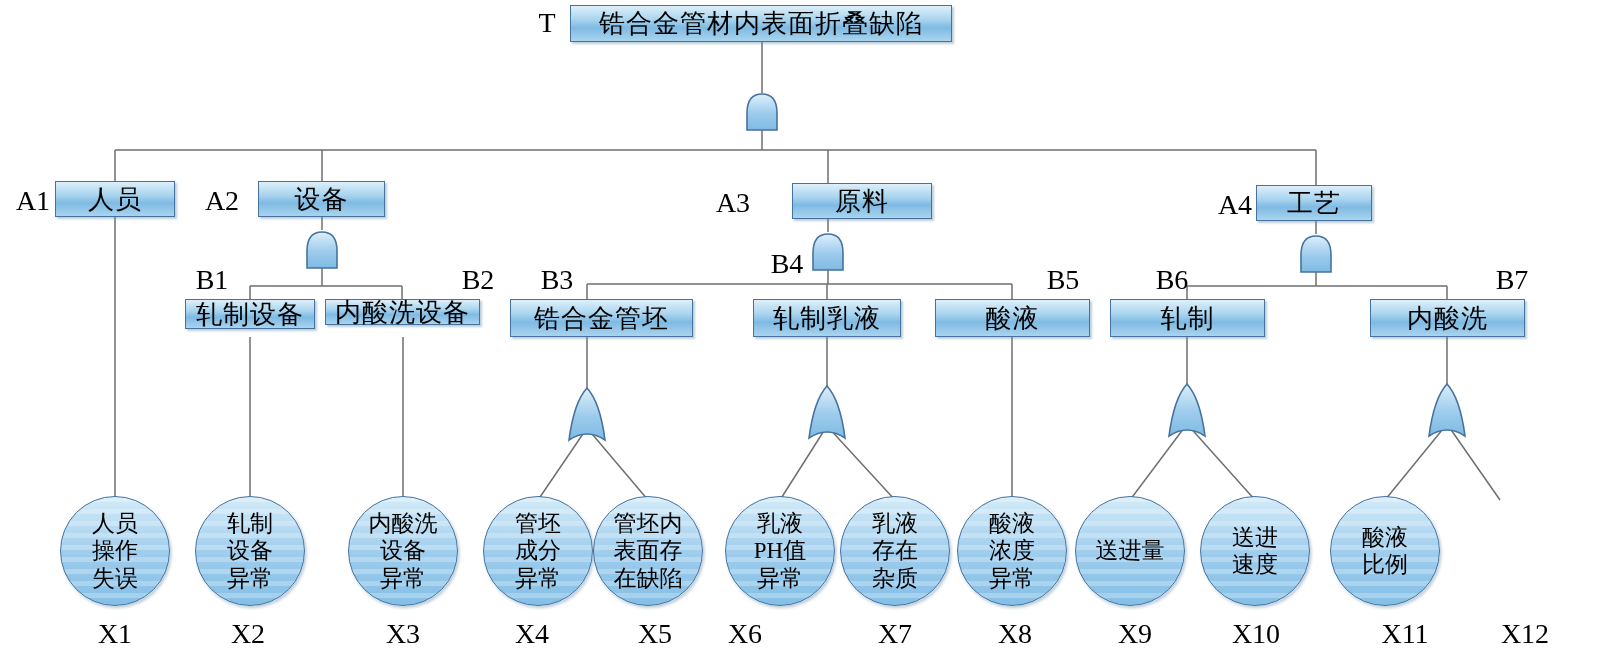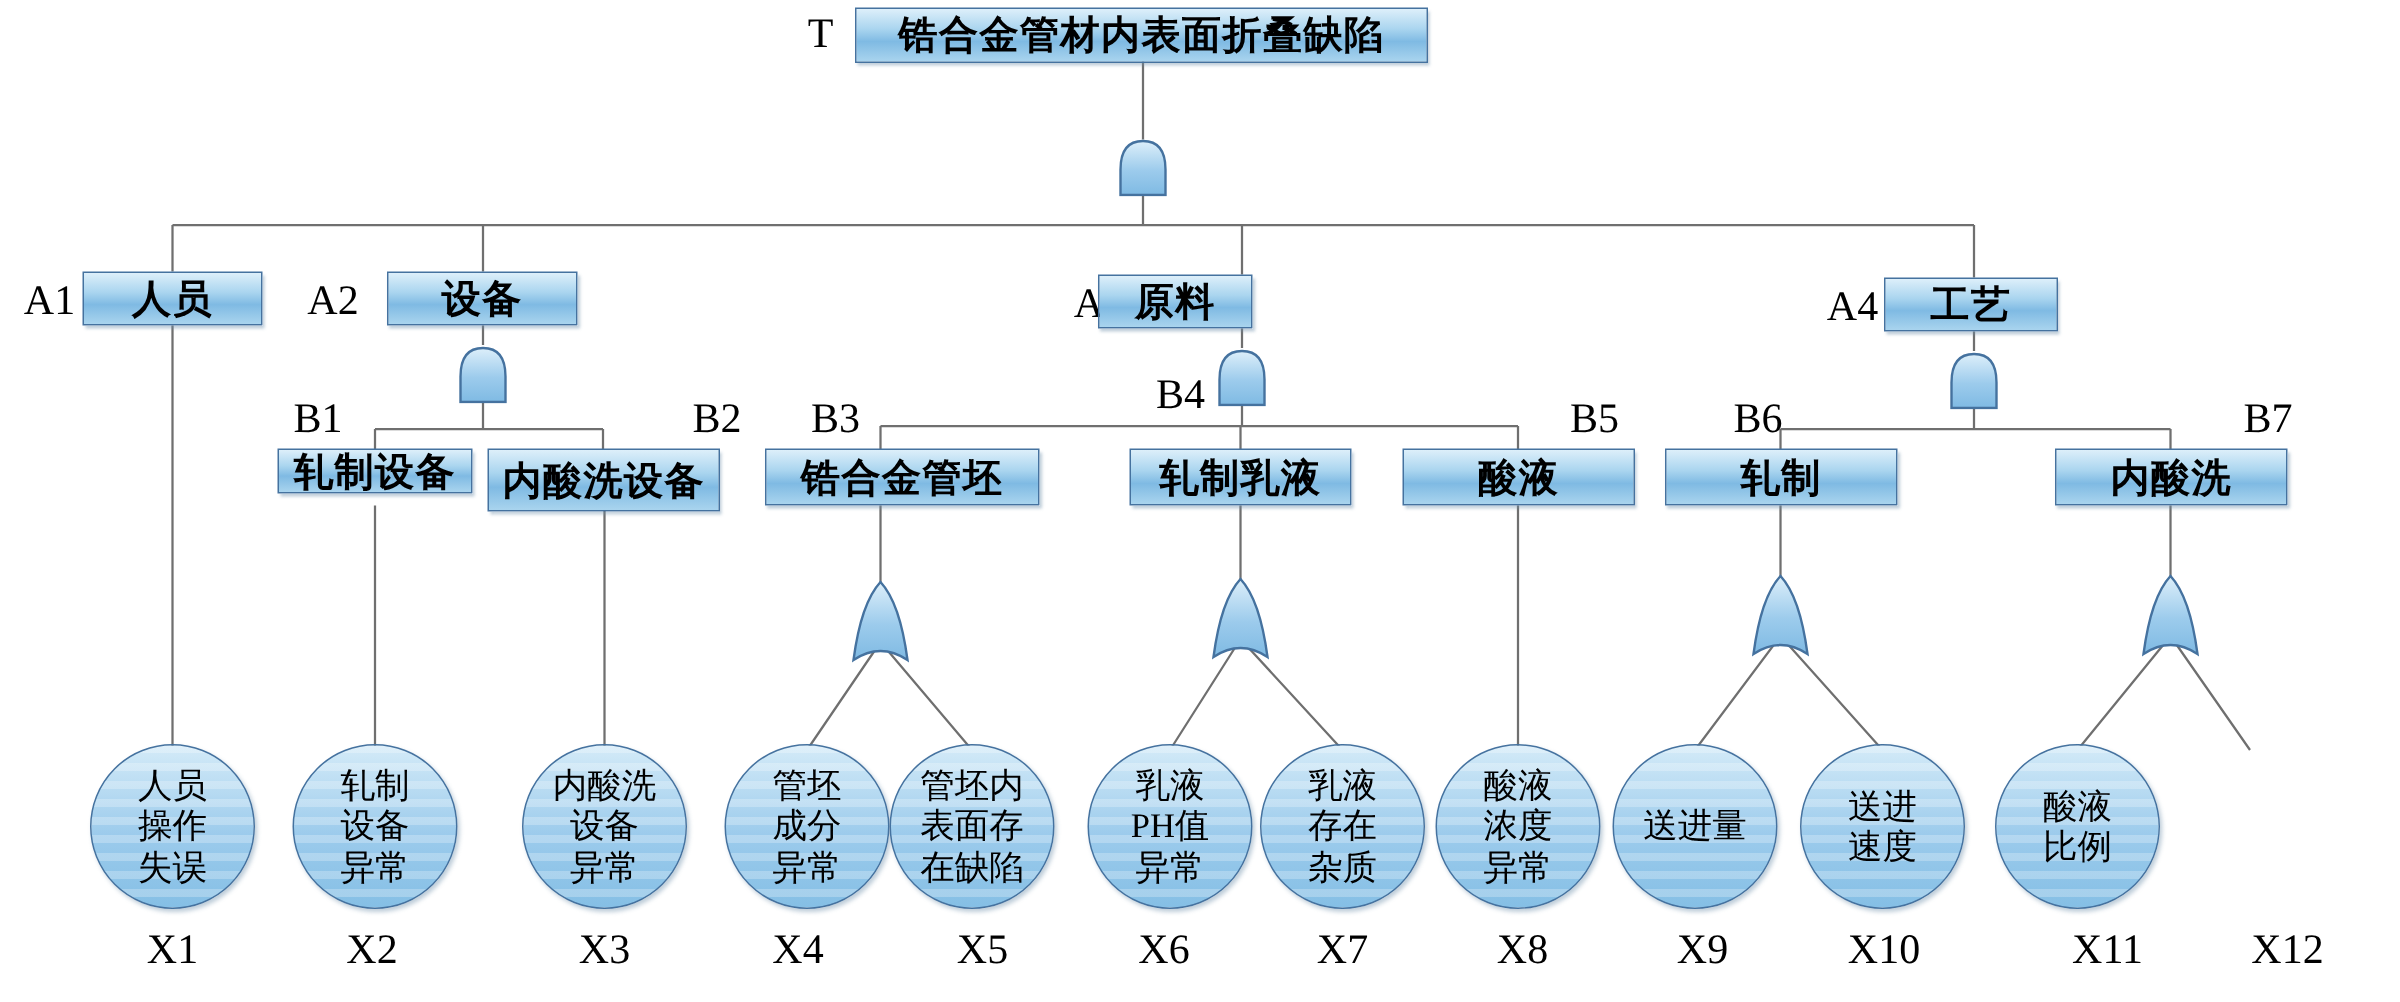--- a/index.html
+++ b/index.html
@@ -9,21 +9,20 @@
     font-family:"Liberation Serif","DejaVu Serif",serif;color:#000;overflow:hidden;
   }
   .wires{position:absolute;left:0;top:0;pointer-events:none}
   .gate{position:absolute}
   .ebox{
     position:absolute;display:flex;align-items:center;justify-content:center;
     border:1.5px solid #45729f;
     background:linear-gradient(180deg,#ddeffa 0%,#aad5ef 38%,#7fbae3 62%,#a9d4ee 100%);
     font-size:26px;letter-spacing:1px;
     box-shadow:1.5px 2px 2px rgba(110,145,170,.45);
-    font-weight:bold;
   }
   .circle{
     position:absolute;width:110px;height:110px;border-radius:50%;
     border:1.5px solid #45729f;
     background:
       repeating-linear-gradient(180deg,rgba(255,255,255,.25) 0 5px,rgba(255,255,255,0) 5px 12px),
       linear-gradient(180deg,#d4ebf8 0%,#9ccbec 55%,#85bfe5 100%);
     display:flex;align-items:center;justify-content:center;text-align:center;
     white-space:pre-line;font-size:23px;line-height:1.18;
     box-shadow:1.5px 2px 3px rgba(110,145,170,.45);
@@ -113,30 +112,30 @@
   <div class="idlab" style="left:512px;top:7px">T</div>
   <div class="ebox" style="left:570px;top:5px;width:382px;height:37px">锆合金管材内表面折叠缺陷</div>
 
   <div class="idlab" style="left:-2px;top:185px">A1</div>
   <div class="ebox" style="left:55px;top:181px;width:120px;height:36px">人员</div>
 
   <div class="idlab" style="left:187px;top:185px">A2</div>
   <div class="ebox" style="left:258px;top:181px;width:127px;height:36px">设备</div>
 
   <div class="idlab" style="left:698px;top:187px">A3</div>
-  <div class="ebox" style="left:732px;top:183px;width:103px;height:36px">原料</div>
+  <div class="ebox" style="left:792px;top:183px;width:140px;height:36px">原料</div>
 
   <div class="idlab" style="left:1200px;top:189px">A4</div>
   <div class="ebox" style="left:1256px;top:185px;width:116px;height:36px">工艺</div>
 
   <div class="idlab" style="left:177px;top:264px">B1</div>
   <div class="ebox" style="left:185px;top:299px;width:130px;height:30px">轧制设备</div>
 
   <div class="idlab" style="left:443px;top:264px">B2</div>
-  <div class="ebox" style="left:325px;top:299px;width:155px;height:42px">内酸洗设备</div>
+  <div class="ebox" style="left:325px;top:299px;width:155px;height:26px">内酸洗设备</div>
 
   <div class="idlab" style="left:522px;top:264px">B3</div>
   <div class="ebox" style="left:510px;top:299px;width:183px;height:38px">锆合金管坯</div>
 
   <div class="idlab" style="left:752px;top:248px">B4</div>
   <div class="ebox" style="left:753px;top:299px;width:148px;height:38px">轧制乳液</div>
 
   <div class="idlab" style="left:1028px;top:264px">B5</div>
   <div class="ebox" style="left:935px;top:299px;width:155px;height:38px">酸液</div>
 
@@ -174,21 +173,21 @@
 速度</div>
   <div class="circle" style="left:1075px;top:496px">送进量</div>
   <div class="circle" style="left:1330px;top:496px">酸液
 比例</div>
 
   <div class="idlab" style="left:80px;top:618px">X1</div>
   <div class="idlab" style="left:213px;top:618px">X2</div>
   <div class="idlab" style="left:368px;top:618px">X3</div>
   <div class="idlab" style="left:497px;top:618px">X4</div>
   <div class="idlab" style="left:620px;top:618px">X5</div>
-  <div class="idlab" style="left:741px;top:618px">X6</div>
+  <div class="idlab" style="left:710px;top:618px">X6</div>
   <div class="idlab" style="left:860px;top:618px">X7</div>
   <div class="idlab" style="left:980px;top:618px">X8</div>
   <div class="idlab" style="left:1100px;top:618px">X9</div>
   <div class="idlab" style="left:1221px;top:618px">X10</div>
   <div class="idlab" style="left:1370px;top:618px">X11</div>
   <div class="idlab" style="left:1490px;top:618px">X12</div>
 
 </div>
 
 </body></html>

